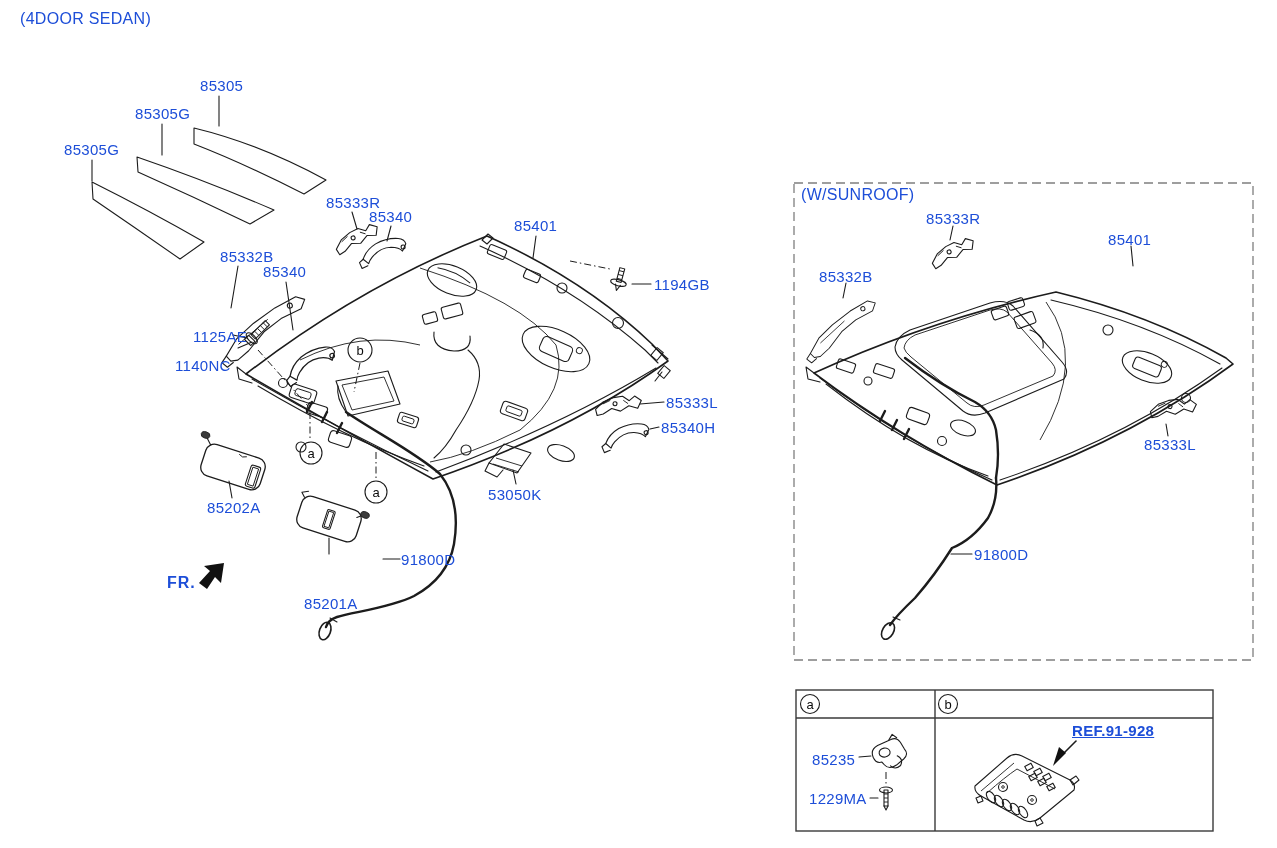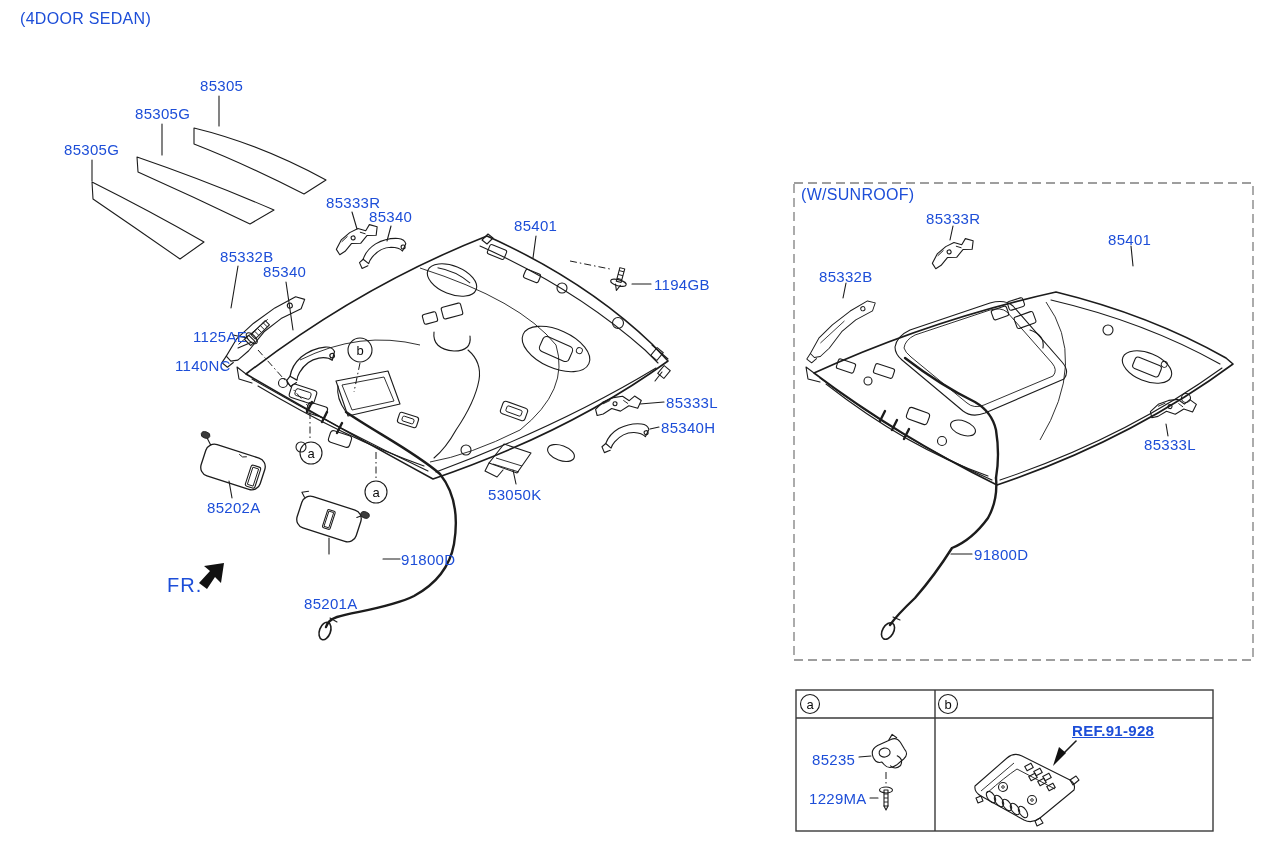--- a/index.html
+++ b/index.html
@@ -1,21 +1,21 @@
 <!DOCTYPE html>
 <html><head>
 <meta charset="utf-8">
 <style>
   html,body{margin:0;padding:0;background:#fff;}
   #stage{position:relative;width:1277px;height:848px;background:#ffffff;overflow:hidden;
          font-family:"Liberation Sans",sans-serif;}
   #art{position:absolute;left:0;top:0;}
   .plabel{position:absolute;font-size:15px;color:#1d4ed8;letter-spacing:.3px;white-space:nowrap;}
   .title{font-size:16px;}
-  .fr{font-size:20px;font-weight:normal;letter-spacing:1px;text-align:center;}
+  .fr{font-size:16px;font-weight:bold;letter-spacing:1px;text-align:center;}
   .ref{font-weight:bold;text-decoration:underline;}
   .ln{fill:none;stroke:#1c1c1c;stroke-width:1.1;stroke-linecap:round;stroke-linejoin:round;}
   .ln2{fill:none;stroke:#1c1c1c;stroke-width:1.6;stroke-linecap:round;stroke-linejoin:round;}
   .thin{fill:none;stroke:#1c1c1c;stroke-width:0.9;}
   .thick{fill:none;stroke:#1c1c1c;stroke-width:2.4;stroke-linecap:round;}
   .dd{fill:none;stroke:#1c1c1c;stroke-width:1;stroke-dasharray:7 3 1.5 3;}
   .dashbox{fill:none;stroke:#7f7f7f;stroke-width:1.3;stroke-dasharray:9 5;}
   .tbl{fill:none;stroke:#3a3a3a;stroke-width:1.4;}
   .ctext{font:13px "Liberation Sans",sans-serif;text-anchor:middle;fill:#0b0b0b;}
   .dark{fill:#3a3a3a;stroke:#1c1c1c;stroke-width:0.8;}

